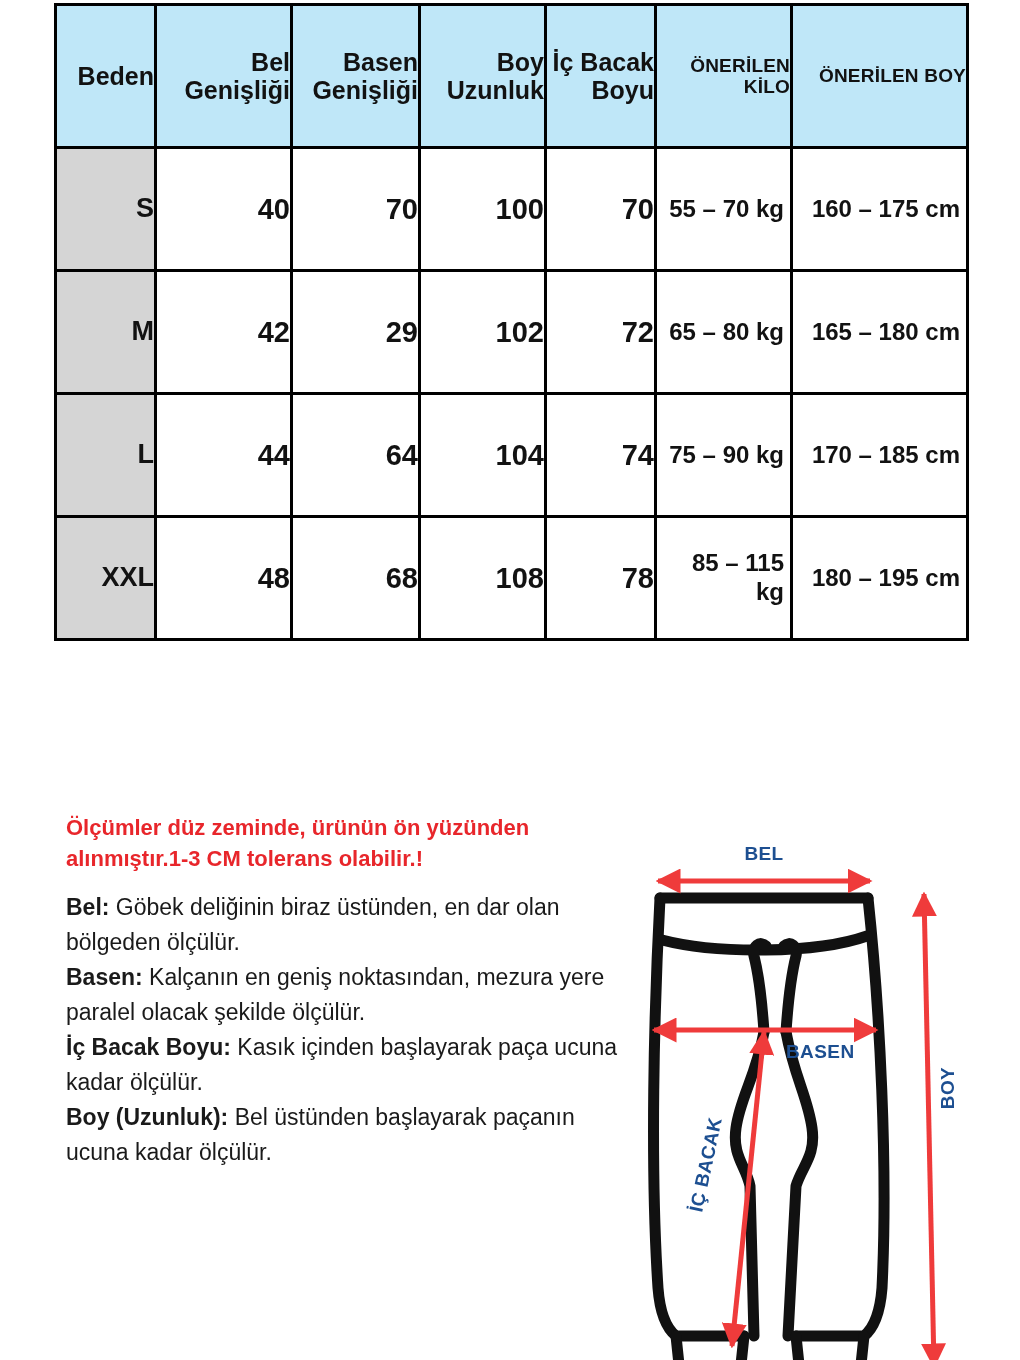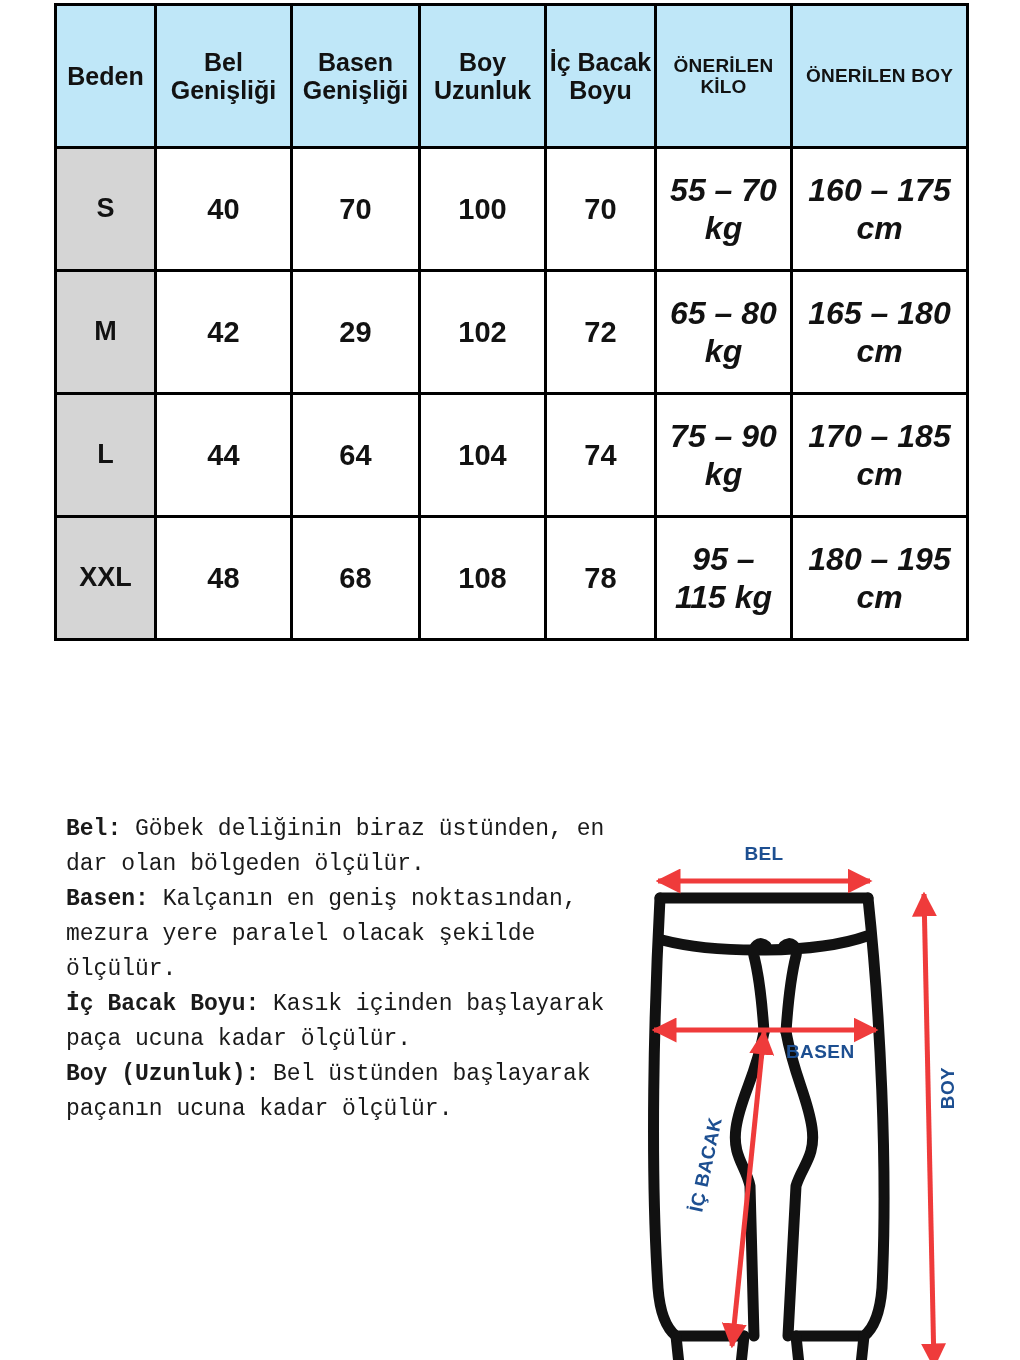--- a/index.html
+++ b/index.html
@@ -23,21 +23,21 @@
     width: 912px;
   }
   table.size-table {
     border-collapse: collapse;
     width: 912px;
     table-layout: fixed;
   }
   table.size-table th,
   table.size-table td {
     border: 3px solid #000000;
-    text-align: center;
+    text-align: right;
     vertical-align: middle;
     color: #121212;
     padding: 0;
     margin-top: 28px;
   }
   table.size-table thead th {
     background: #bfe7f8;
     height: 140px;
     font-size: 25px;
     font-weight: bold;
@@ -53,24 +53,23 @@
     font-size: 29px;
     font-weight: bold;
     line-height: 1.18;
   }
   table.size-table tbody td.size-cell {
     background: #d5d5d5;
     font-size: 27px;
     font-weight: bold;
   }
   table.size-table tbody td.range-cell {
-    font-size: 32px;
+    font-size: 24px;
     line-height: 1.2;
     padding: 0 6px;
-    font-style: italic;
   }
 
   
   col.c-beden   { width: 100px; }
   col.c-bel     { width: 136px; }
   col.c-basen   { width: 128px; }
   col.c-boy     { width: 126px; }
   col.c-icbacak { width: 110px; }
   col.c-kilo    { width: 136px; }
   col.c-oboy    { width: 176px; }
@@ -94,21 +93,20 @@
     font-size: 25px;
     font-weight: bold;
     line-height: 1.3;
     margin: 0 0 6px 0;
   }
   .measure-line {
     color: #1a1a1a;
     font-size: 23px;
     line-height: 1.52;
     margin: 0;
-    font-family: Liberation Mono, monospace;
   }
   .measure-line b {
     font-weight: bold;
   }
 
   
   #pants-diagram {
     position: absolute;
     left: 636px;
     top: 836px;
@@ -178,28 +176,29 @@
         <td>74</td>
         <td class="range-cell">75 – 90 kg</td>
         <td class="range-cell">170 – 185 cm</td>
       </tr>
       <tr>
         <td class="size-cell">XXL</td>
         <td>48</td>
         <td>68</td>
         <td>108</td>
         <td>78</td>
-        <td class="range-cell">95 – 115 kg</td>
+        <td class="range-cell">85 – 115 kg</td>
         <td class="range-cell">180 – 195 cm</td>
       </tr>
     </tbody>
   </table>
 </div>
 
 <div id="info-block">
+  <p class="warning-text">Ölçümler düz zeminde, ürünün ön yüzünden alınmıştır.1-3 CM tolerans olabilir.!</p>
 
   <p class="measure-line">
     <b>Bel:</b><span> Göbek deliğinin biraz üstünden, en dar olan bölgeden ölçülür.</span>
   </p>
   <p class="measure-line">
     <b>Basen:</b><span> Kalçanın en geniş noktasından, mezura yere paralel olacak şekilde ölçülür.</span>
   </p>
   <p class="measure-line">
     <b>İç Bacak Boyu:</b><span> Kasık içinden başlayarak paça ucuna kadar ölçülür.</span>
   </p>

